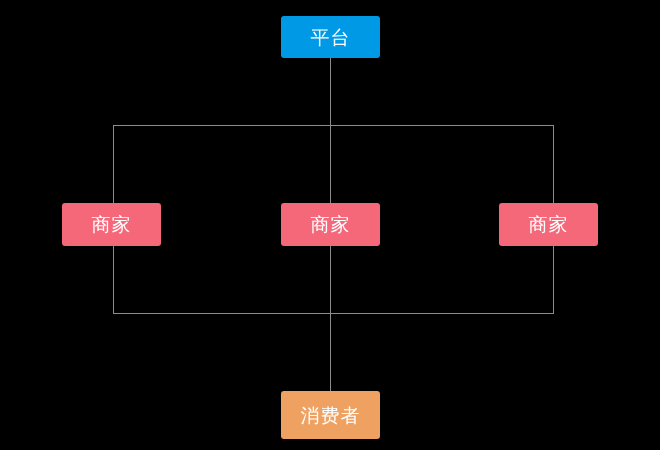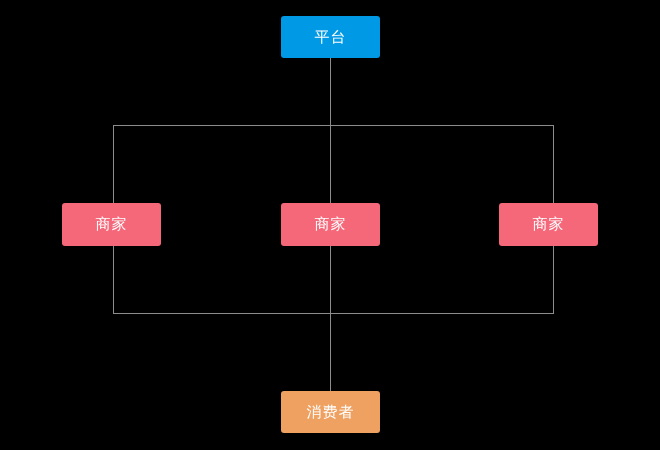--- a/index.html
+++ b/index.html
@@ -15,21 +15,21 @@
     overflow: hidden;
     font-family: "DejaVu Sans", "Liberation Sans", sans-serif;
   }
   .node {
     position: absolute;
     display: flex;
     align-items: center;
     justify-content: center;
     border-radius: 3px;
     color: #ffffff;
-    font-size: 15px;
+    font-size: 19px;
     letter-spacing: 1px;
     line-height: 1;
     box-sizing: border-box;
     user-select: none;
     z-index: 3;
   }
   .node-label {
     display: block;
     white-space: nowrap;
   }
@@ -79,17 +79,17 @@
   </div>
 
   <div class="node" style="left:281px; top:203px; width:99px; height:43px; background:#f4687a;">
     <span class="node-label">商家</span>
   </div>
 
   <div class="node" style="left:499px; top:203px; width:99px; height:43px; background:#f4687a;">
     <span class="node-label">商家</span>
   </div>
 
-  <div class="node" style="left:281px; top:391px; width:99px; height:42px; background:#efa162;">
+  <div class="node" style="left:281px; top:391px; width:99px; height:48px; background:#efa162;">
     <span class="node-label">消费者</span>
   </div>
 
 </div>
 
 </body></html>

